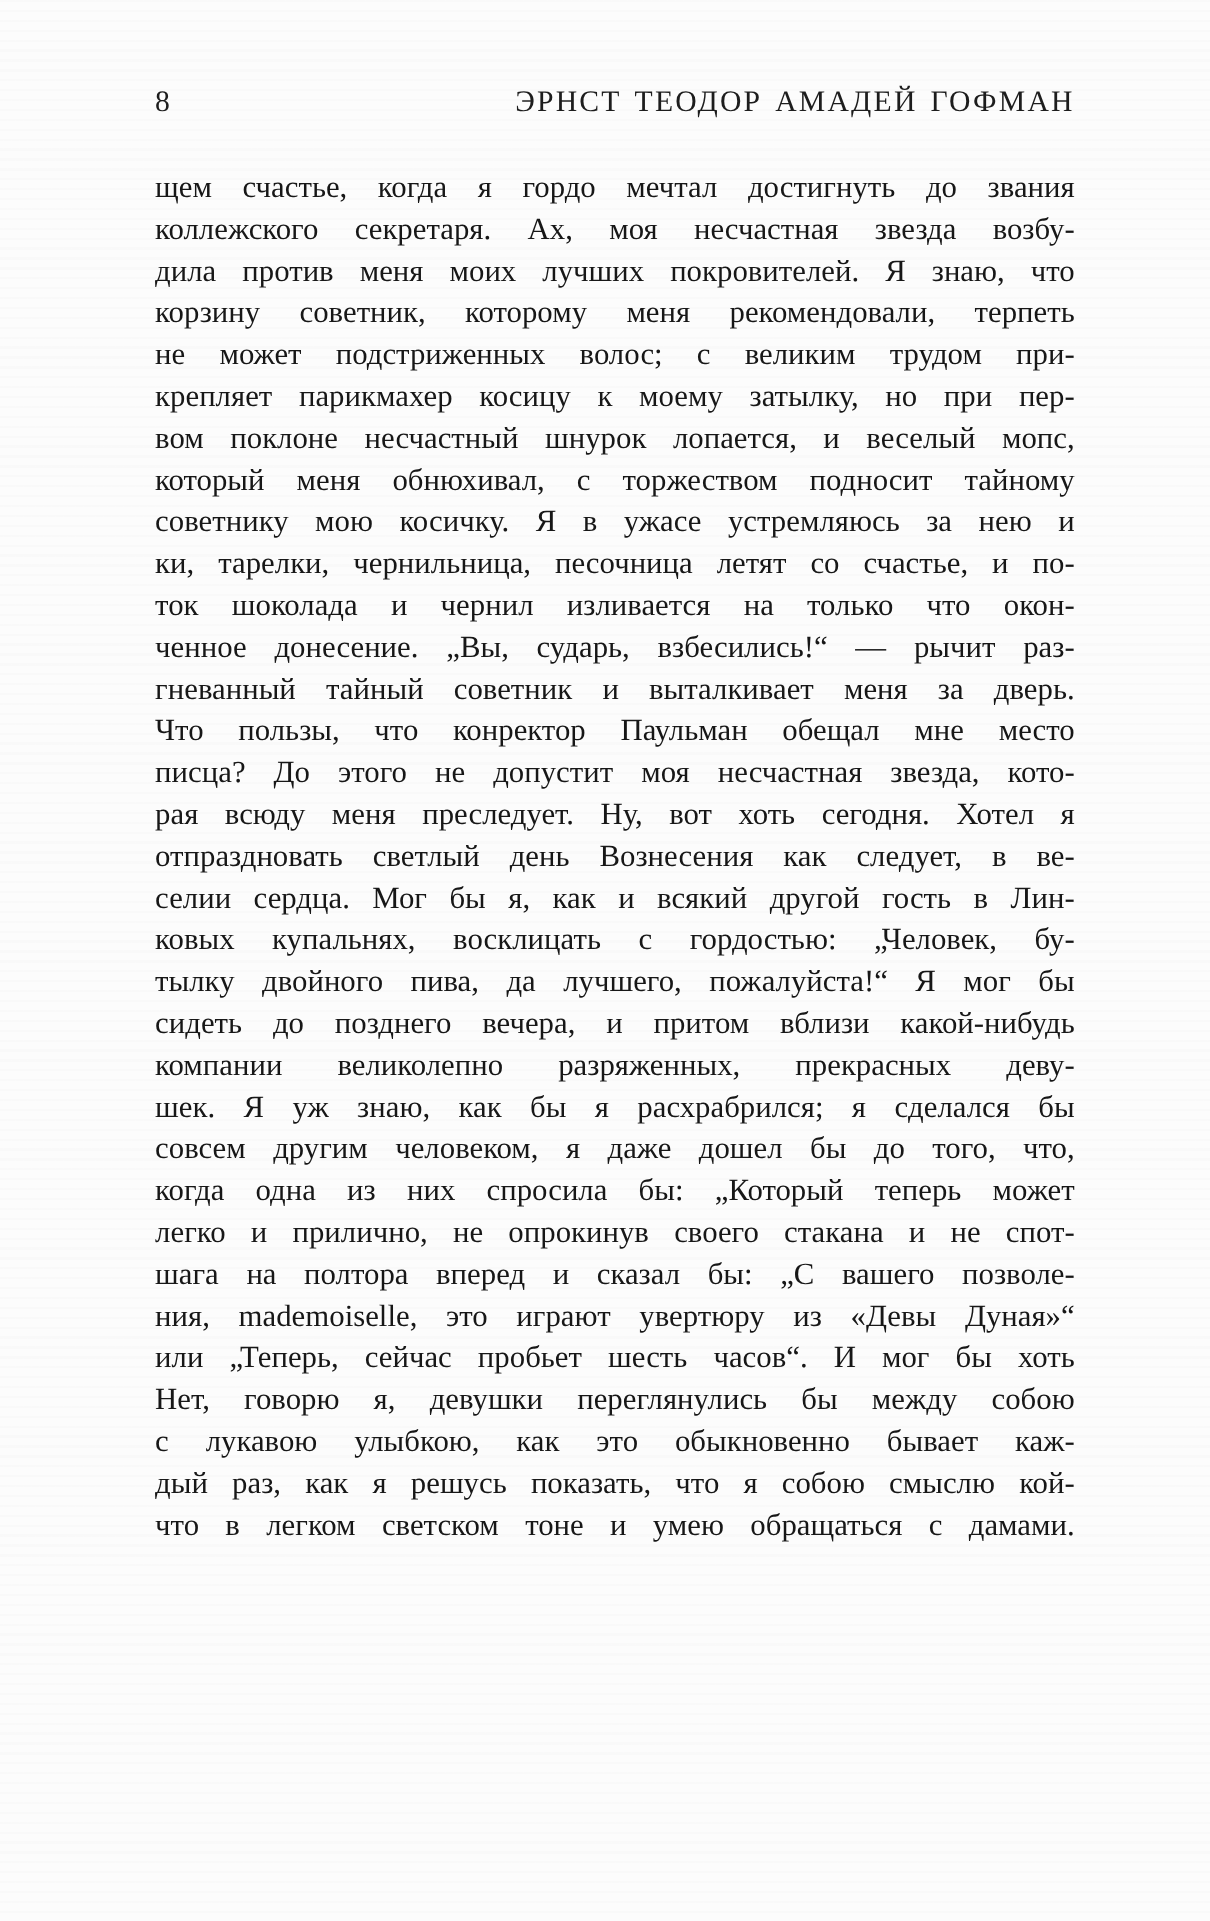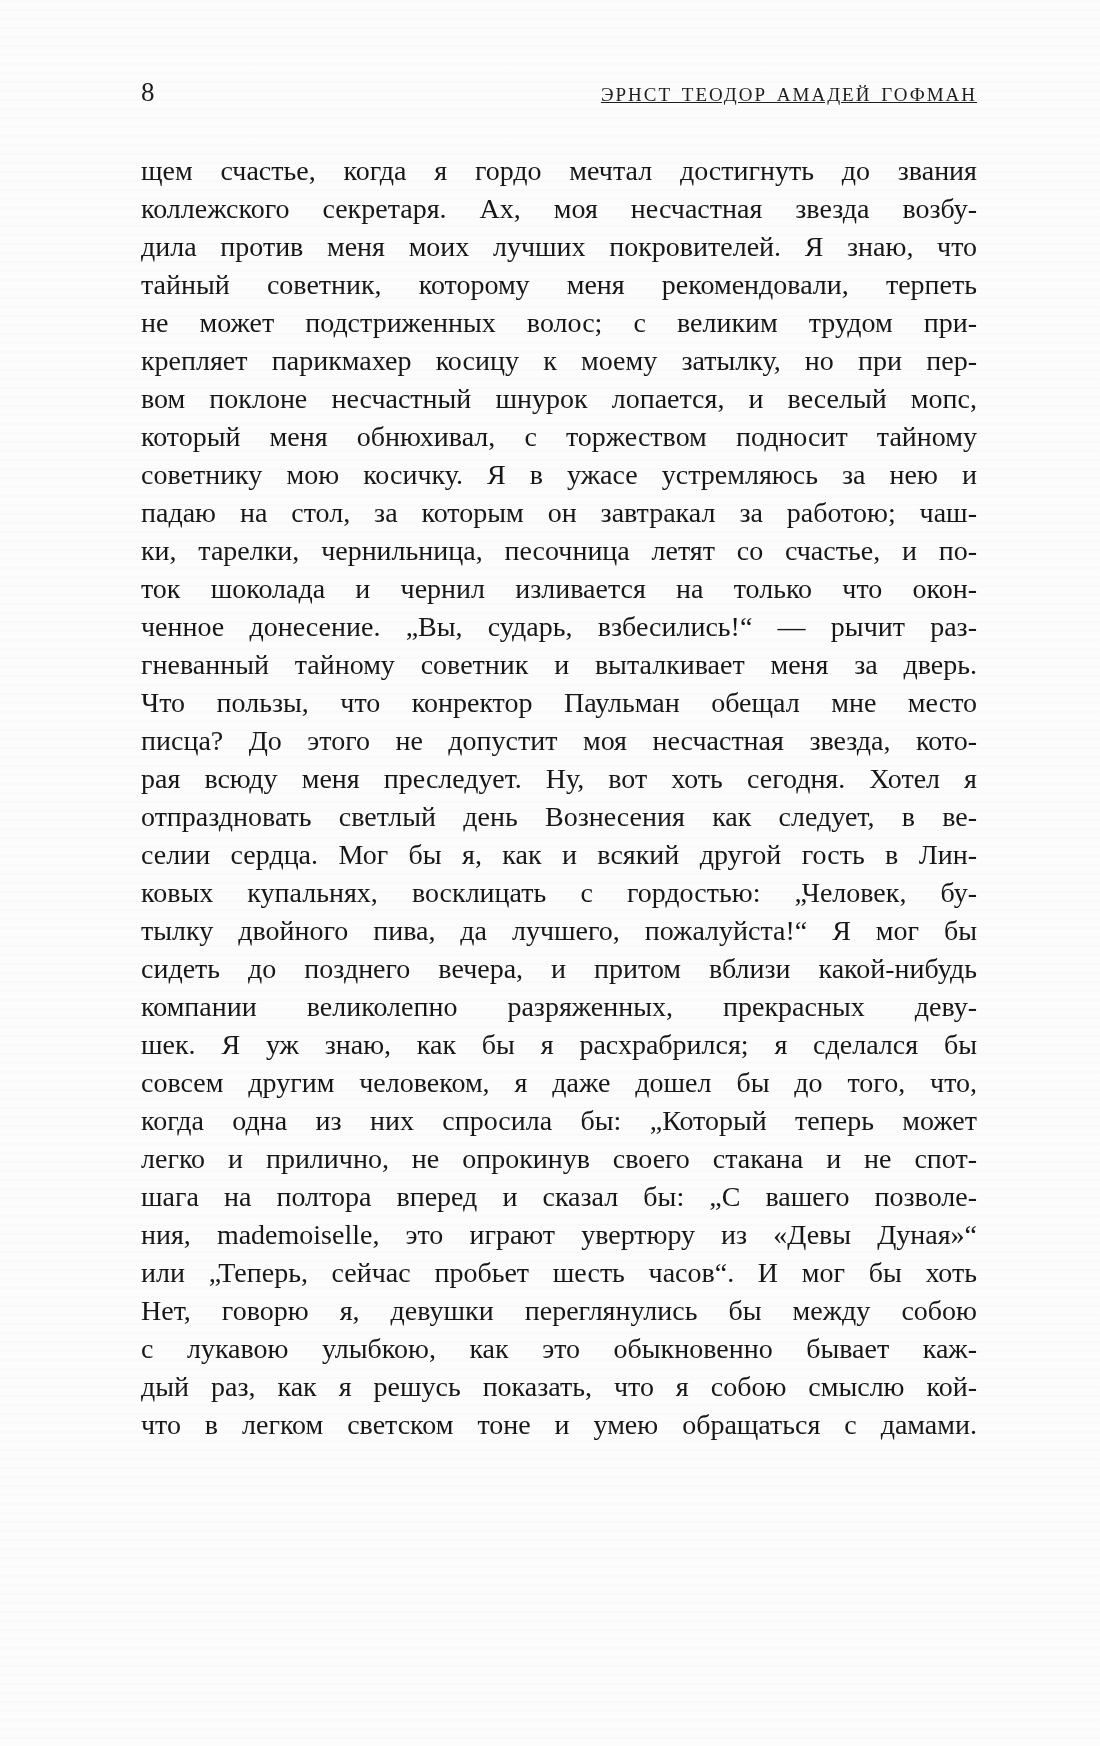--- a/index.html
+++ b/index.html
@@ -33,26 +33,25 @@
     display: flex;
     justify-content: space-between;
     align-items: baseline;
     color: #1d1d1d;
   }
   .page-number {
     font-size: 27px;
     line-height: 28px;
   }
   .running-title {
-    font-size: 19px;
+    font-size: 27px;
     line-height: 28px;
     letter-spacing: 2px;
     word-spacing: 3px;
     white-space: nowrap;
-    text-decoration: underline;
   }
   .body-text {
     position: absolute;
     left: 141px;
     top: 152px;
     width: 836px;
     color: #171717;
   }
   .body-text .line {
     font-size: 28px;
@@ -71,31 +70,30 @@
 
 <div class="page-header">
   <span class="page-number">8</span>
   <span class="running-title">ЭРНСТ ТЕОДОР АМАДЕЙ ГОФМАН</span>
 </div>
 
 <div class="body-text">
     <div class="line">щем счастье, когда я гордо мечтал достигнуть до звания</div>
     <div class="line">коллежского секретаря. Ах, моя несчастная звезда возбу-</div>
     <div class="line">дила против меня моих лучших покровителей. Я знаю, что</div>
-    <div class="line">тайный советник, которому меня рекомендовали, терпеть</div>
+    <div class="line">корзину советник, которому меня рекомендовали, терпеть</div>
     <div class="line">не может подстриженных волос; с великим трудом при-</div>
     <div class="line">крепляет парикмахер косицу к моему затылку, но при пер-</div>
     <div class="line">вом поклоне несчастный шнурок лопается, и веселый мопс,</div>
     <div class="line">который меня обнюхивал, с торжеством подносит тайному</div>
     <div class="line">советнику мою косичку. Я в ужасе устремляюсь за нею и</div>
-    <div class="line">падаю на стол, за которым он завтракал за работою; чаш-</div>
     <div class="line">ки, тарелки, чернильница, песочница летят со счастье, и по-</div>
     <div class="line">ток шоколада и чернил изливается на только что окон-</div>
     <div class="line">ченное донесение. „Вы, сударь, взбесились!“ — рычит раз-</div>
-    <div class="line">гневанный тайному советник и выталкивает меня за дверь.</div>
+    <div class="line">гневанный тайный советник и выталкивает меня за дверь.</div>
     <div class="line">Что пользы, что конректор Паульман обещал мне место</div>
     <div class="line">писца? До этого не допустит моя несчастная звезда, кото-</div>
     <div class="line">рая всюду меня преследует. Ну, вот хоть сегодня. Хотел я</div>
     <div class="line">отпраздновать светлый день Вознесения как следует, в ве-</div>
     <div class="line">селии сердца. Мог бы я, как и всякий другой гость в Лин-</div>
     <div class="line">ковых купальнях, восклицать с гордостью: „Человек, бу-</div>
     <div class="line">тылку двойного пива, да лучшего, пожалуйста!“ Я мог бы</div>
     <div class="line">сидеть до позднего вечера, и притом вблизи какой-нибудь</div>
     <div class="line">компании великолепно разряженных, прекрасных деву-</div>
     <div class="line">шек. Я уж знаю, как бы я расхрабрился; я сделался бы</div>

